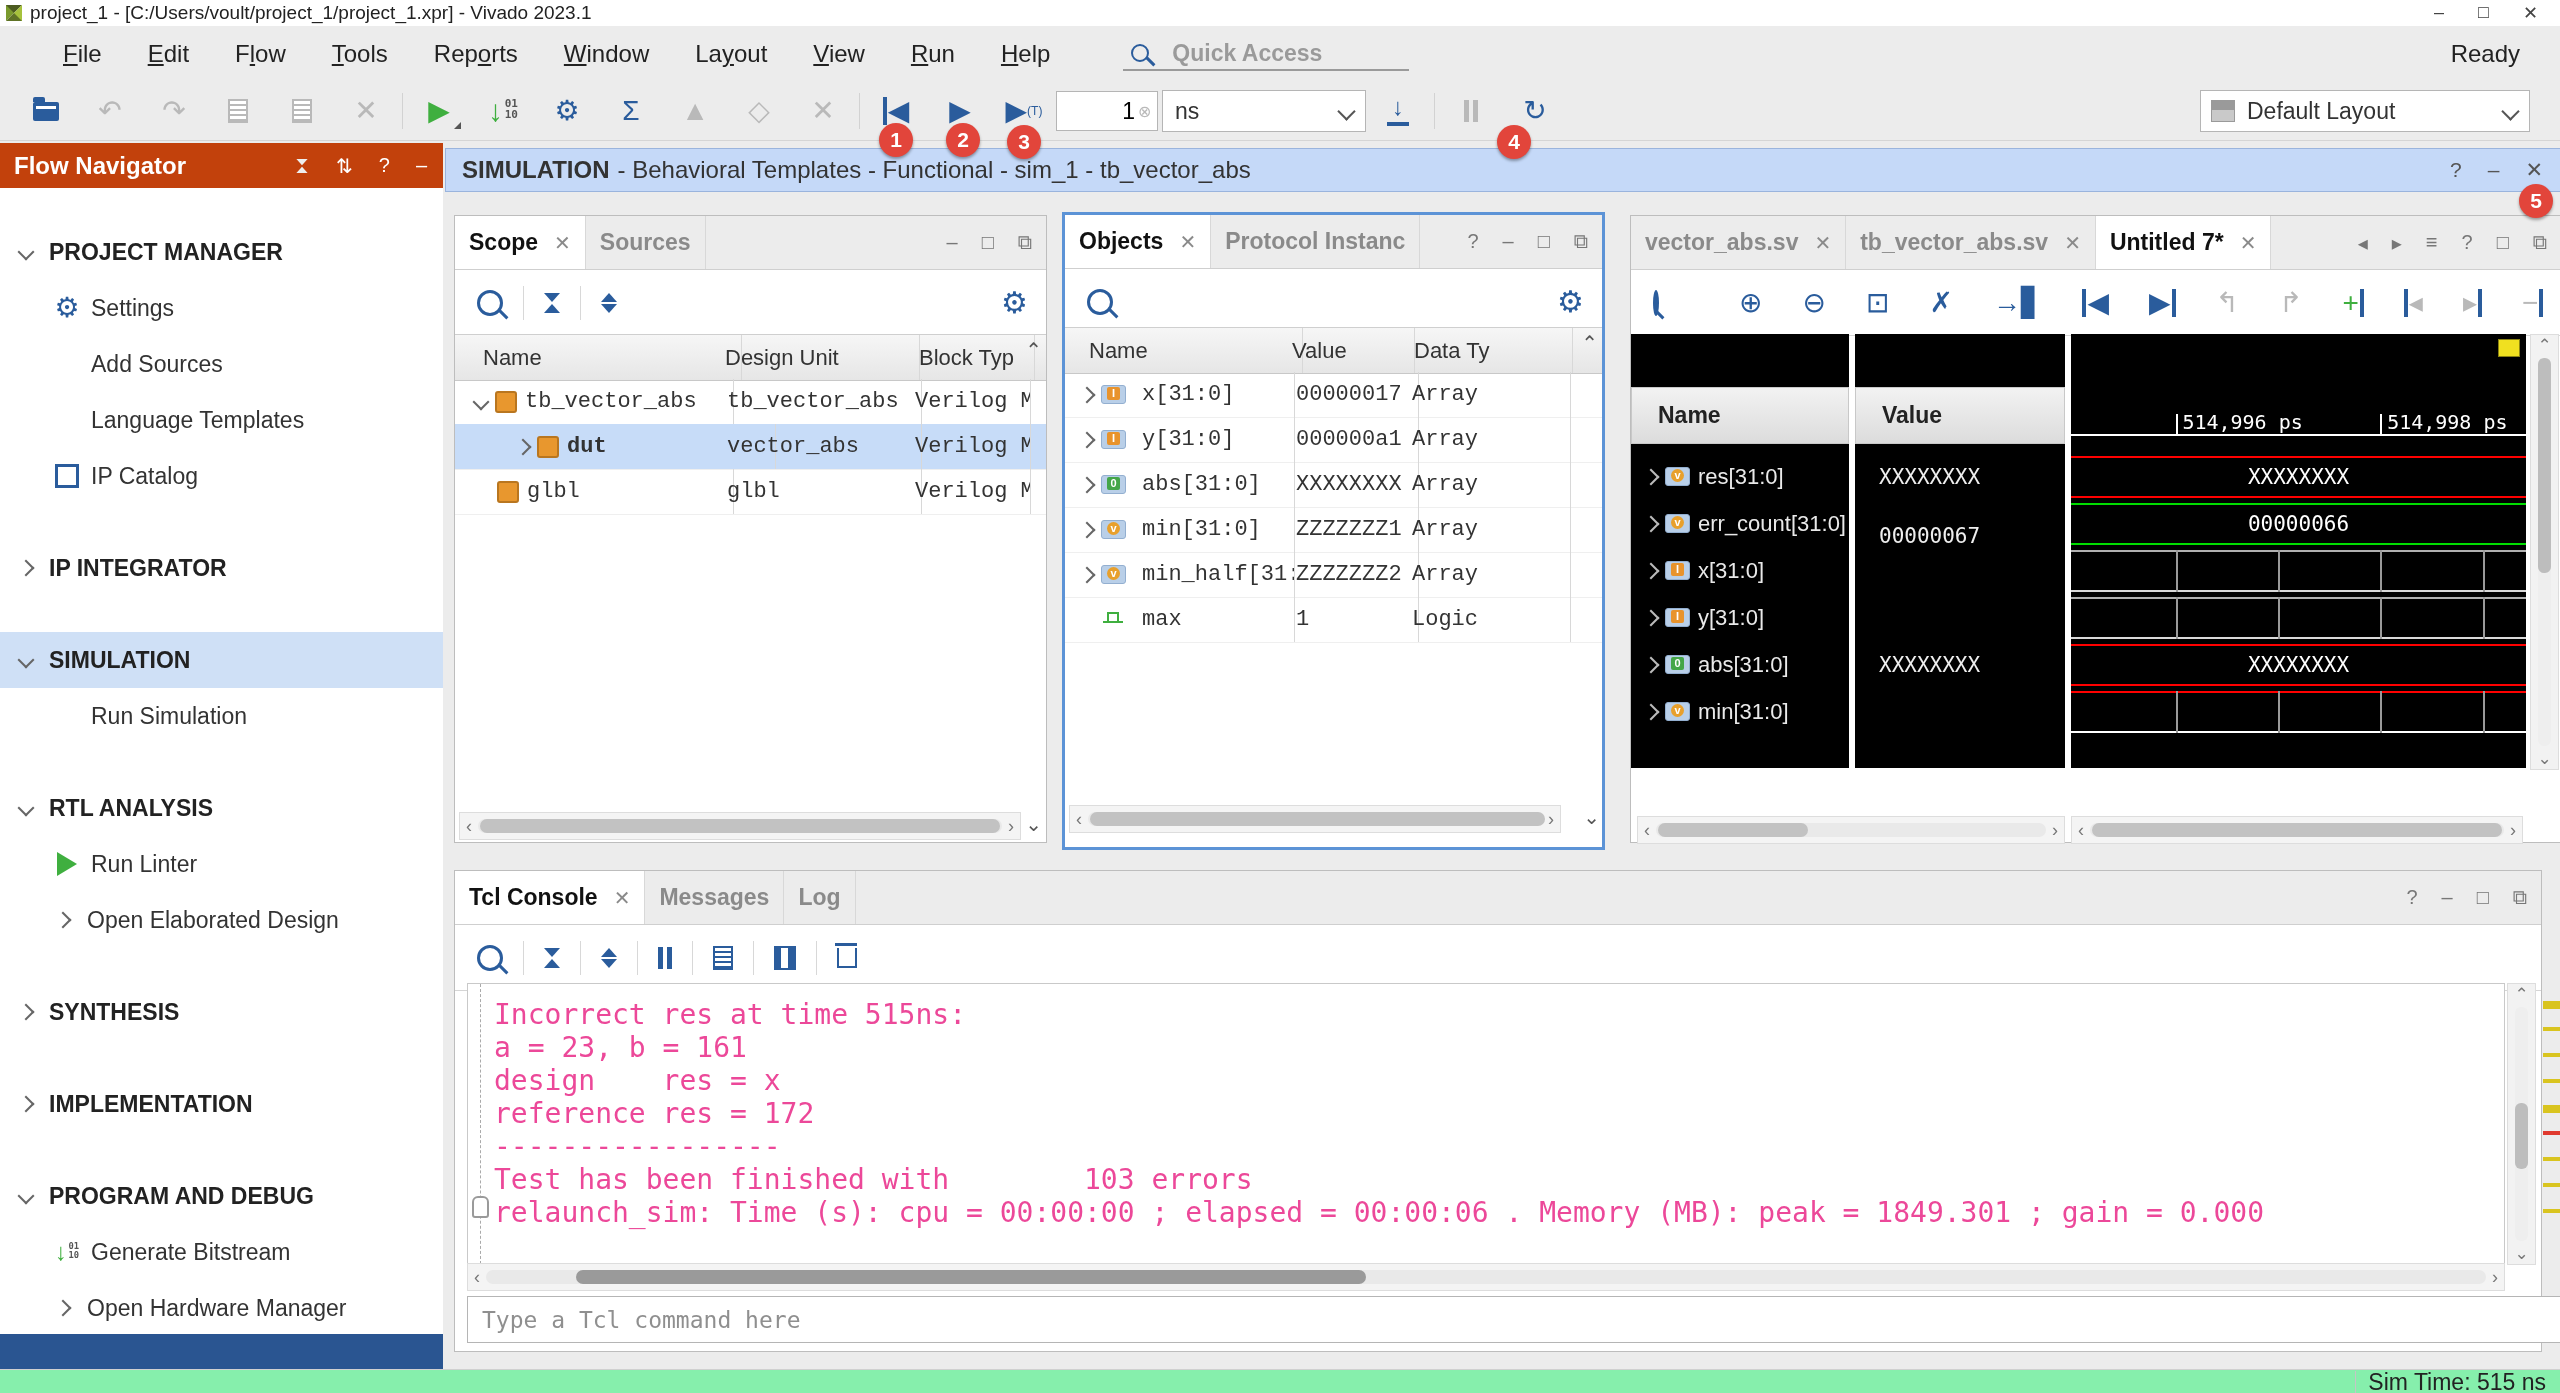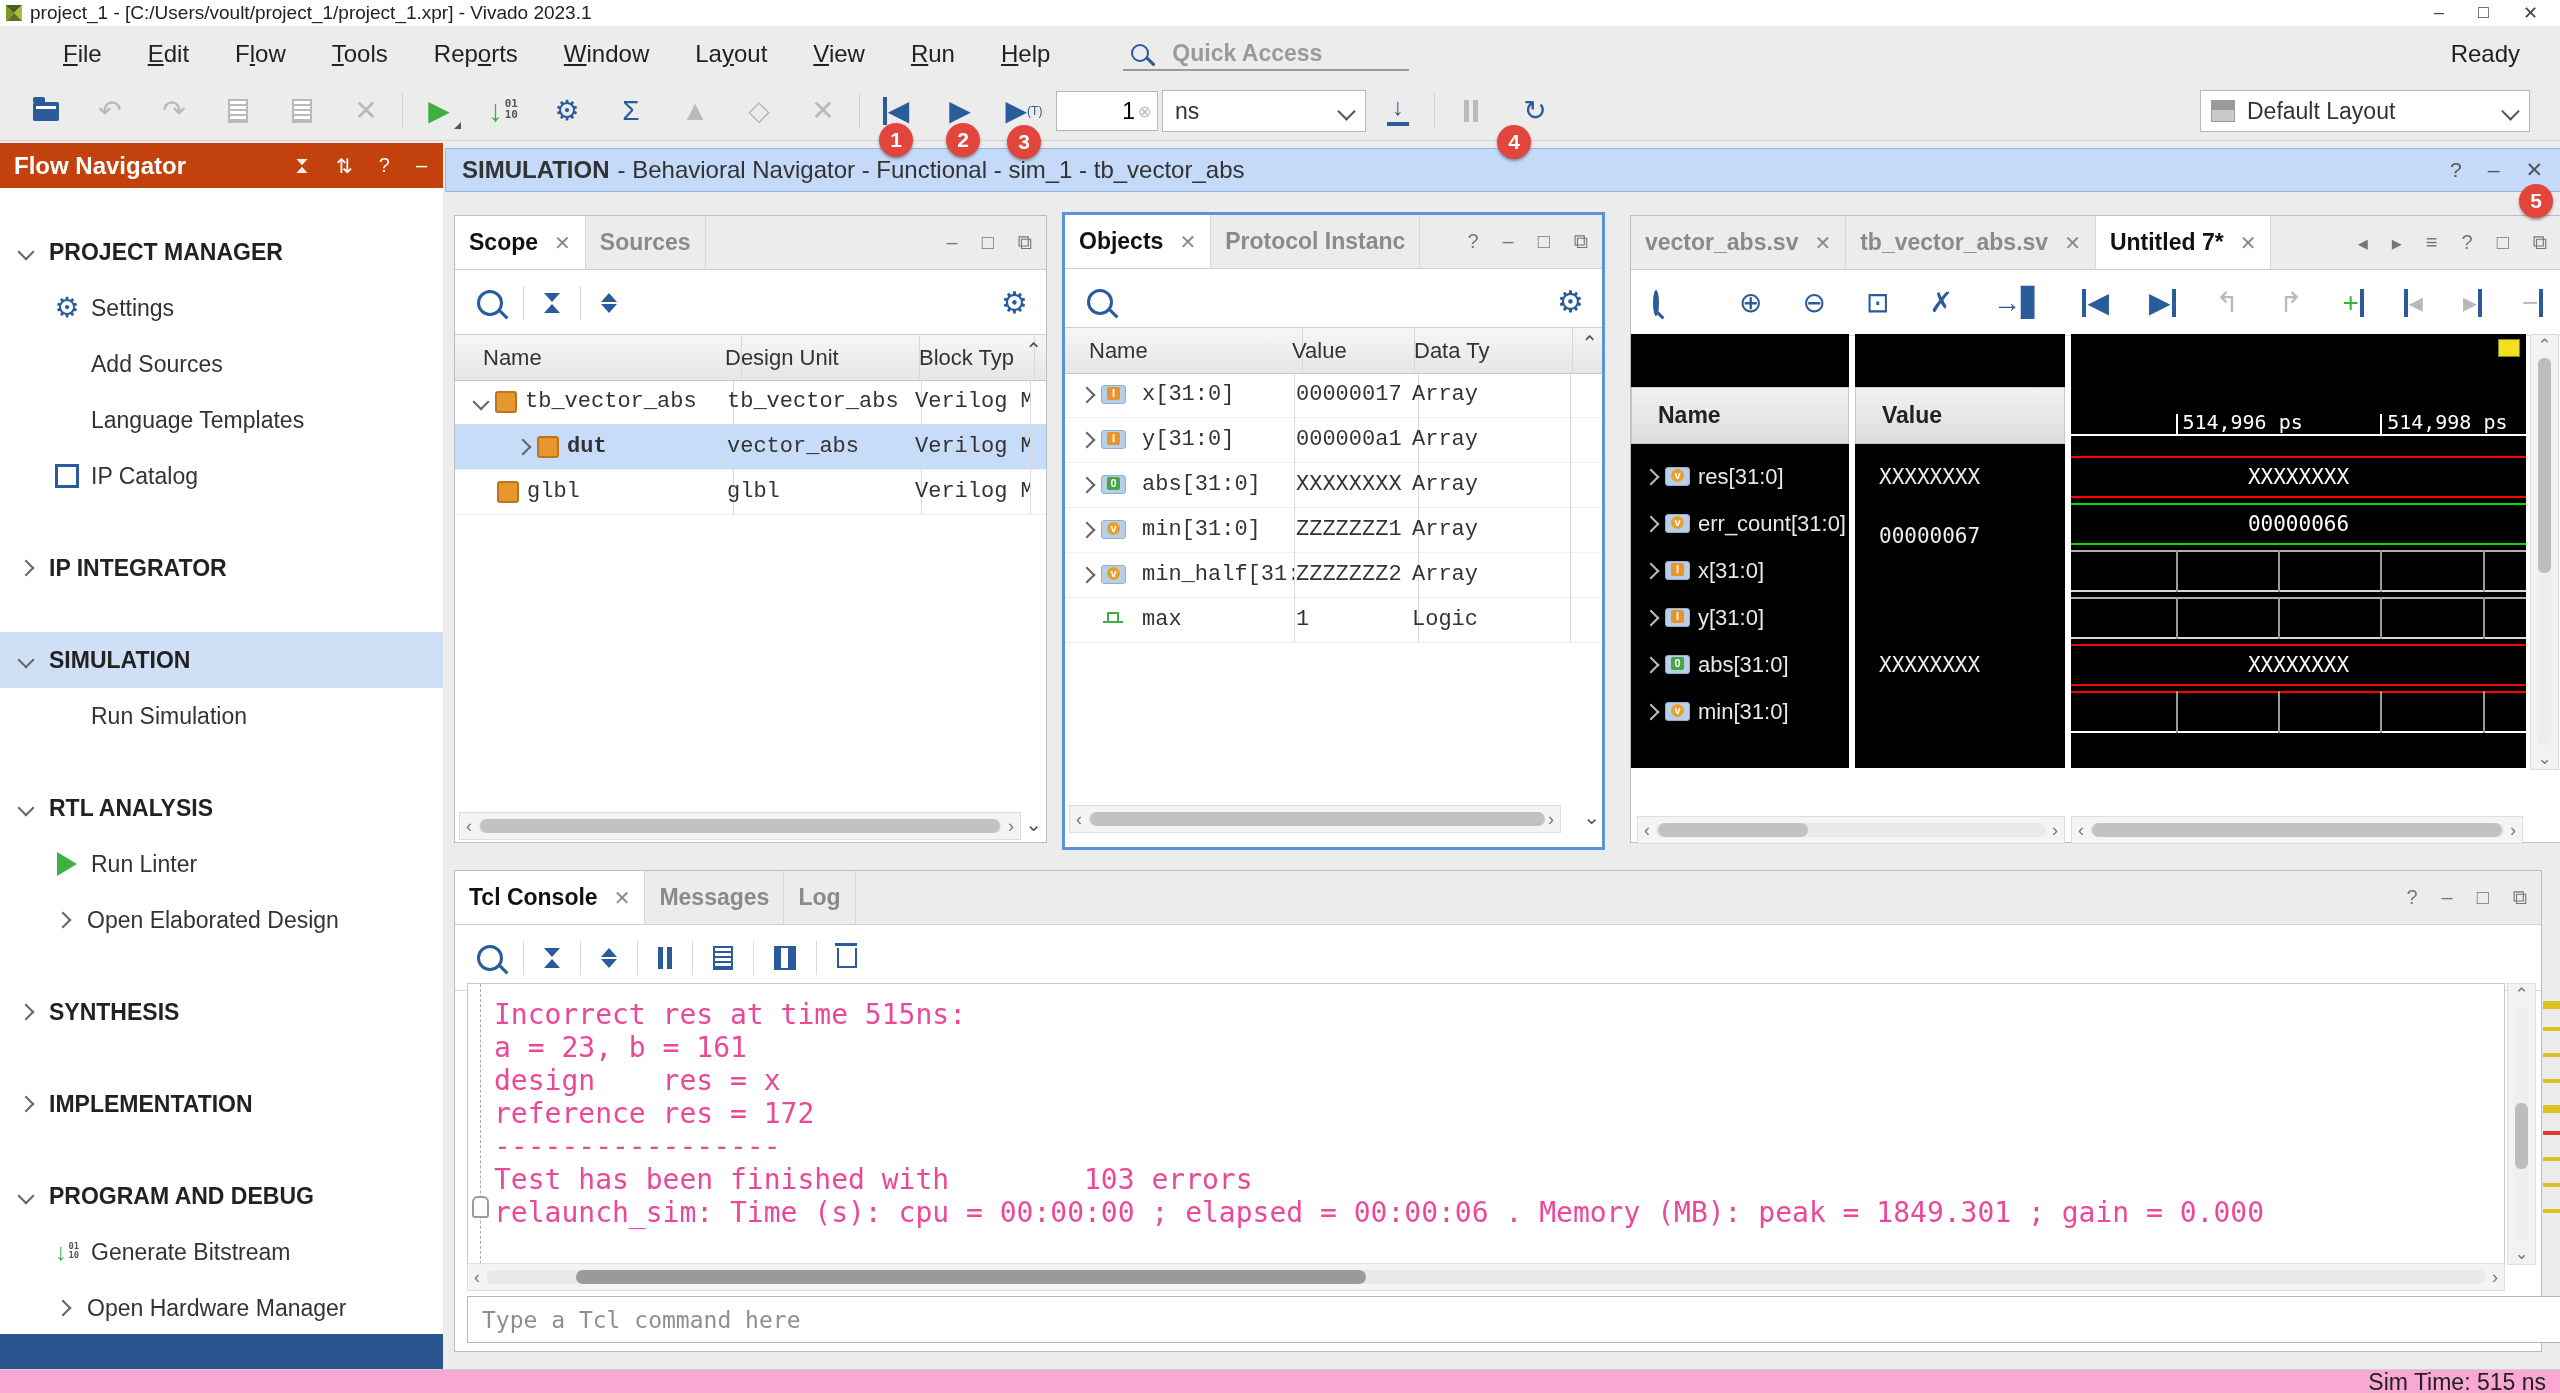--- a/index.html
+++ b/index.html
@@ -140,21 +140,21 @@
   #console-lines{position:absolute;left:26px;top:14px;right:4px;font-family:"DejaVu Sans Mono",monospace;font-size:28px;line-height:33px;color:#ec4899;white-space:pre;}
   #console-prompt{position:absolute;left:4px;top:212px;width:13px;height:18px;border:2px solid #9a9a9a;border-radius:6px 6px 3px 3px;background:#fff;}
   #console-vscroll{left:2052px;top:112px;height:280px;}
   #console-markers{position:absolute;left:2086px;top:112px;width:24px;height:280px;}
   #console-markers i{position:absolute;left:2px;right:2px;height:4px;}
   #console-hscroll{left:12px;top:392px;width:2036px;}
   #console-input{position:absolute;left:12px;top:425px;width:2480px;height:47px;border:1px solid #b5b5b5;background:#fff;font-family:"DejaVu Sans Mono",monospace;font-size:23px;color:#555;padding:0 14px;box-sizing:border-box;}
   #console-input::placeholder{color:#8f8f8f;}
   
   #bottom-blue{left:0;top:1334px;width:443px;height:35px;background:#2a5591;}
-  #status-bar{left:0;top:1369px;width:2560px;height:24px;background:#f9a8d4;border-top:1px solid #d0d0d0;display:flex;align-items:center;font-size:23px;}
+  #status-bar{left:0;top:1369px;width:2560px;height:24px;background:#86efac;border-top:1px solid #d0d0d0;display:flex;align-items:center;font-size:23px;}
   #status-bar .sep{width:1px;height:22px;background:#c5c5c5;margin-left:auto;}
   #sim-time{padding:0 14px 0 12px;color:#222;}
   .badge{position:absolute;width:34px;height:34px;border-radius:50%;background:#e2453b;color:#fff;font-size:21px;font-weight:bold;display:flex;align-items:center;justify-content:center;z-index:60;box-shadow:0 2px 3px rgba(0,0,0,.35);}
 </style>
 </head>
 <body>
 
 <div id="title-bar" class="abs">
   <span id="vivado-logo"></span>
   <span>project_1 - [C:/Users/voult/project_1/project_1.xpr] - Vivado 2023.1</span>
@@ -361,21 +361,21 @@
         <div class="nav-item">
           <span class="cv r"></span>
           <span>Open Hardware Manager</span>
         </div>
       </div>
     </div>
 </div>
 
 <div id="sim-bar" class="abs">
   <b>SIMULATION</b>
-  <span class="sub">- Behavioral Navigator - Functional - sim_1 - tb_vector_abs</span>
+  <span class="sub">- Behavioral Templates - Functional - sim_1 - tb_vector_abs</span>
   <span class="hic">
     <span>?</span>
     <span>–</span>
     <span>✕</span>
   </span>
 </div>
 
 <div id="scope-panel" class="abs panel" style="left:454px;top:215px;width:591px;height:626px;">
     <div class="tabbar">
       <span class="tab active">

